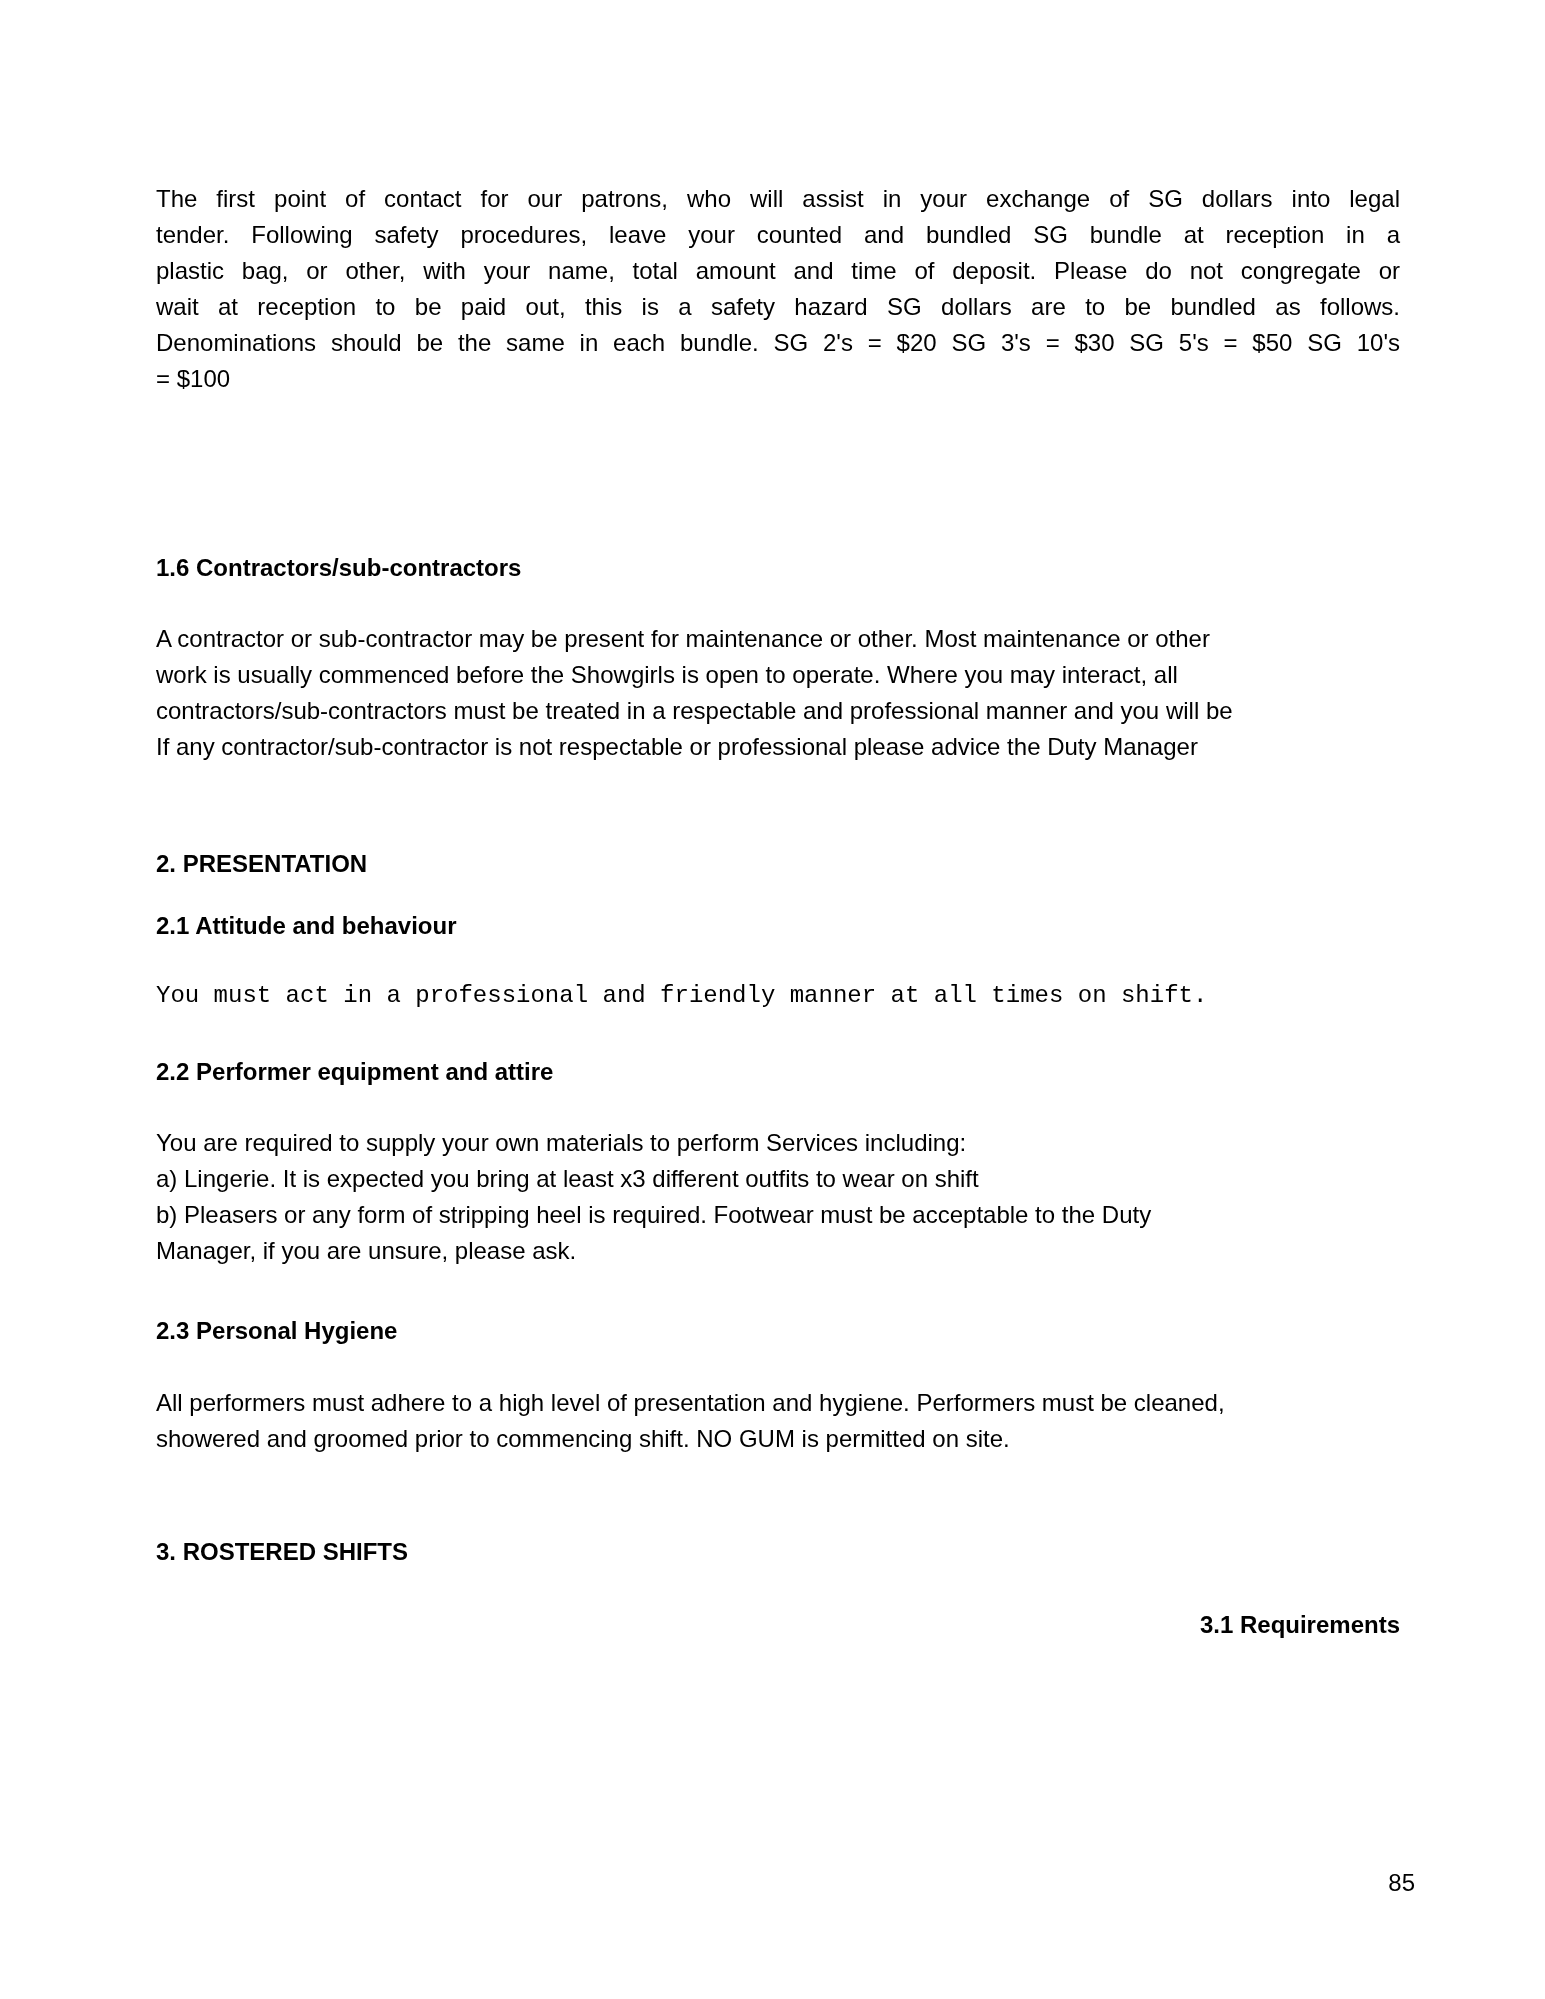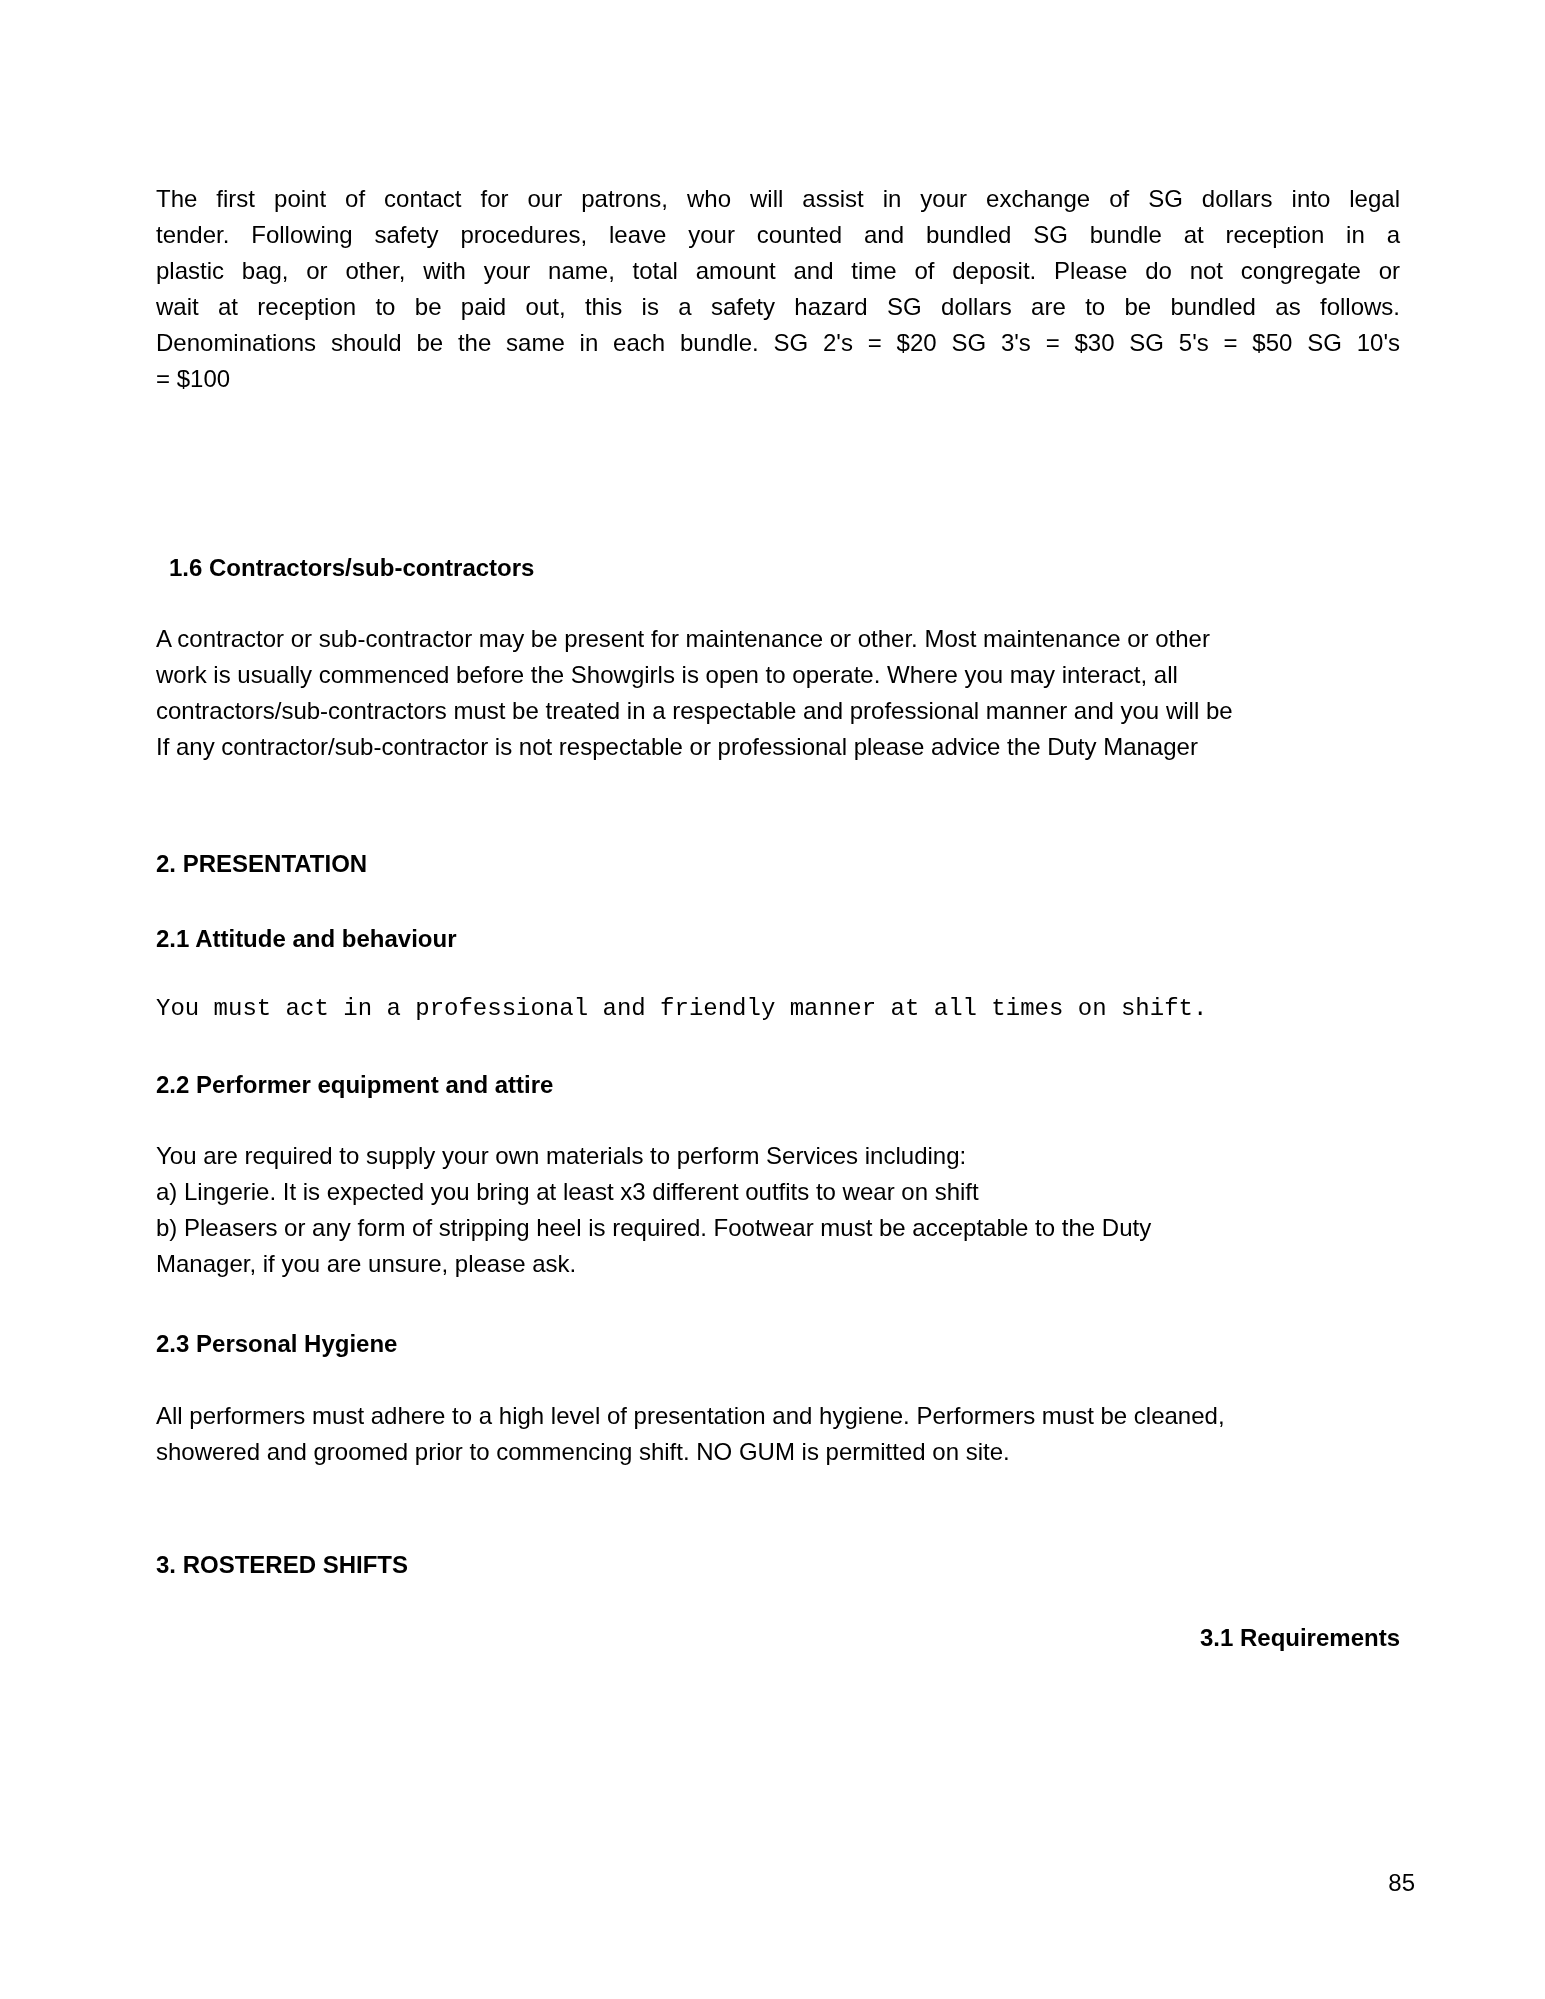--- a/index.html
+++ b/index.html
@@ -30,24 +30,24 @@
   .jline {
     white-space: normal;
     text-align: justify;
     text-align-last: justify;
     -moz-text-align-last: justify;
   }
   .heading {
     font-weight: bold;
     height: 36px;
   }
-  .mt-h16   { margin-top: 153px; margin-left: 13px; }
+  .mt-h16   { margin-top: 153px; }
   .mt-p-con { margin-top: 35px; }
   .mt-h2    { margin-top: 81px; }
-  .mt-h21   { margin-top: 39px; }
+  .mt-h21   { margin-top: 26px; }
   .mt-p-att { margin-top: 34px; font-family: Liberation Mono, monospace; }
   .mt-h22   { margin-top: 40px; }
   .mt-p-eq  { margin-top: 35px; }
   .mt-h23   { margin-top: 44px; }
   .mt-p-hyg { margin-top: 36px; }
   .mt-h3    { margin-top: 77px; }
   .mt-h31   { margin-top: 37px; text-align: right; }
   .page-number {
     position: absolute;
     top: 1865px;

